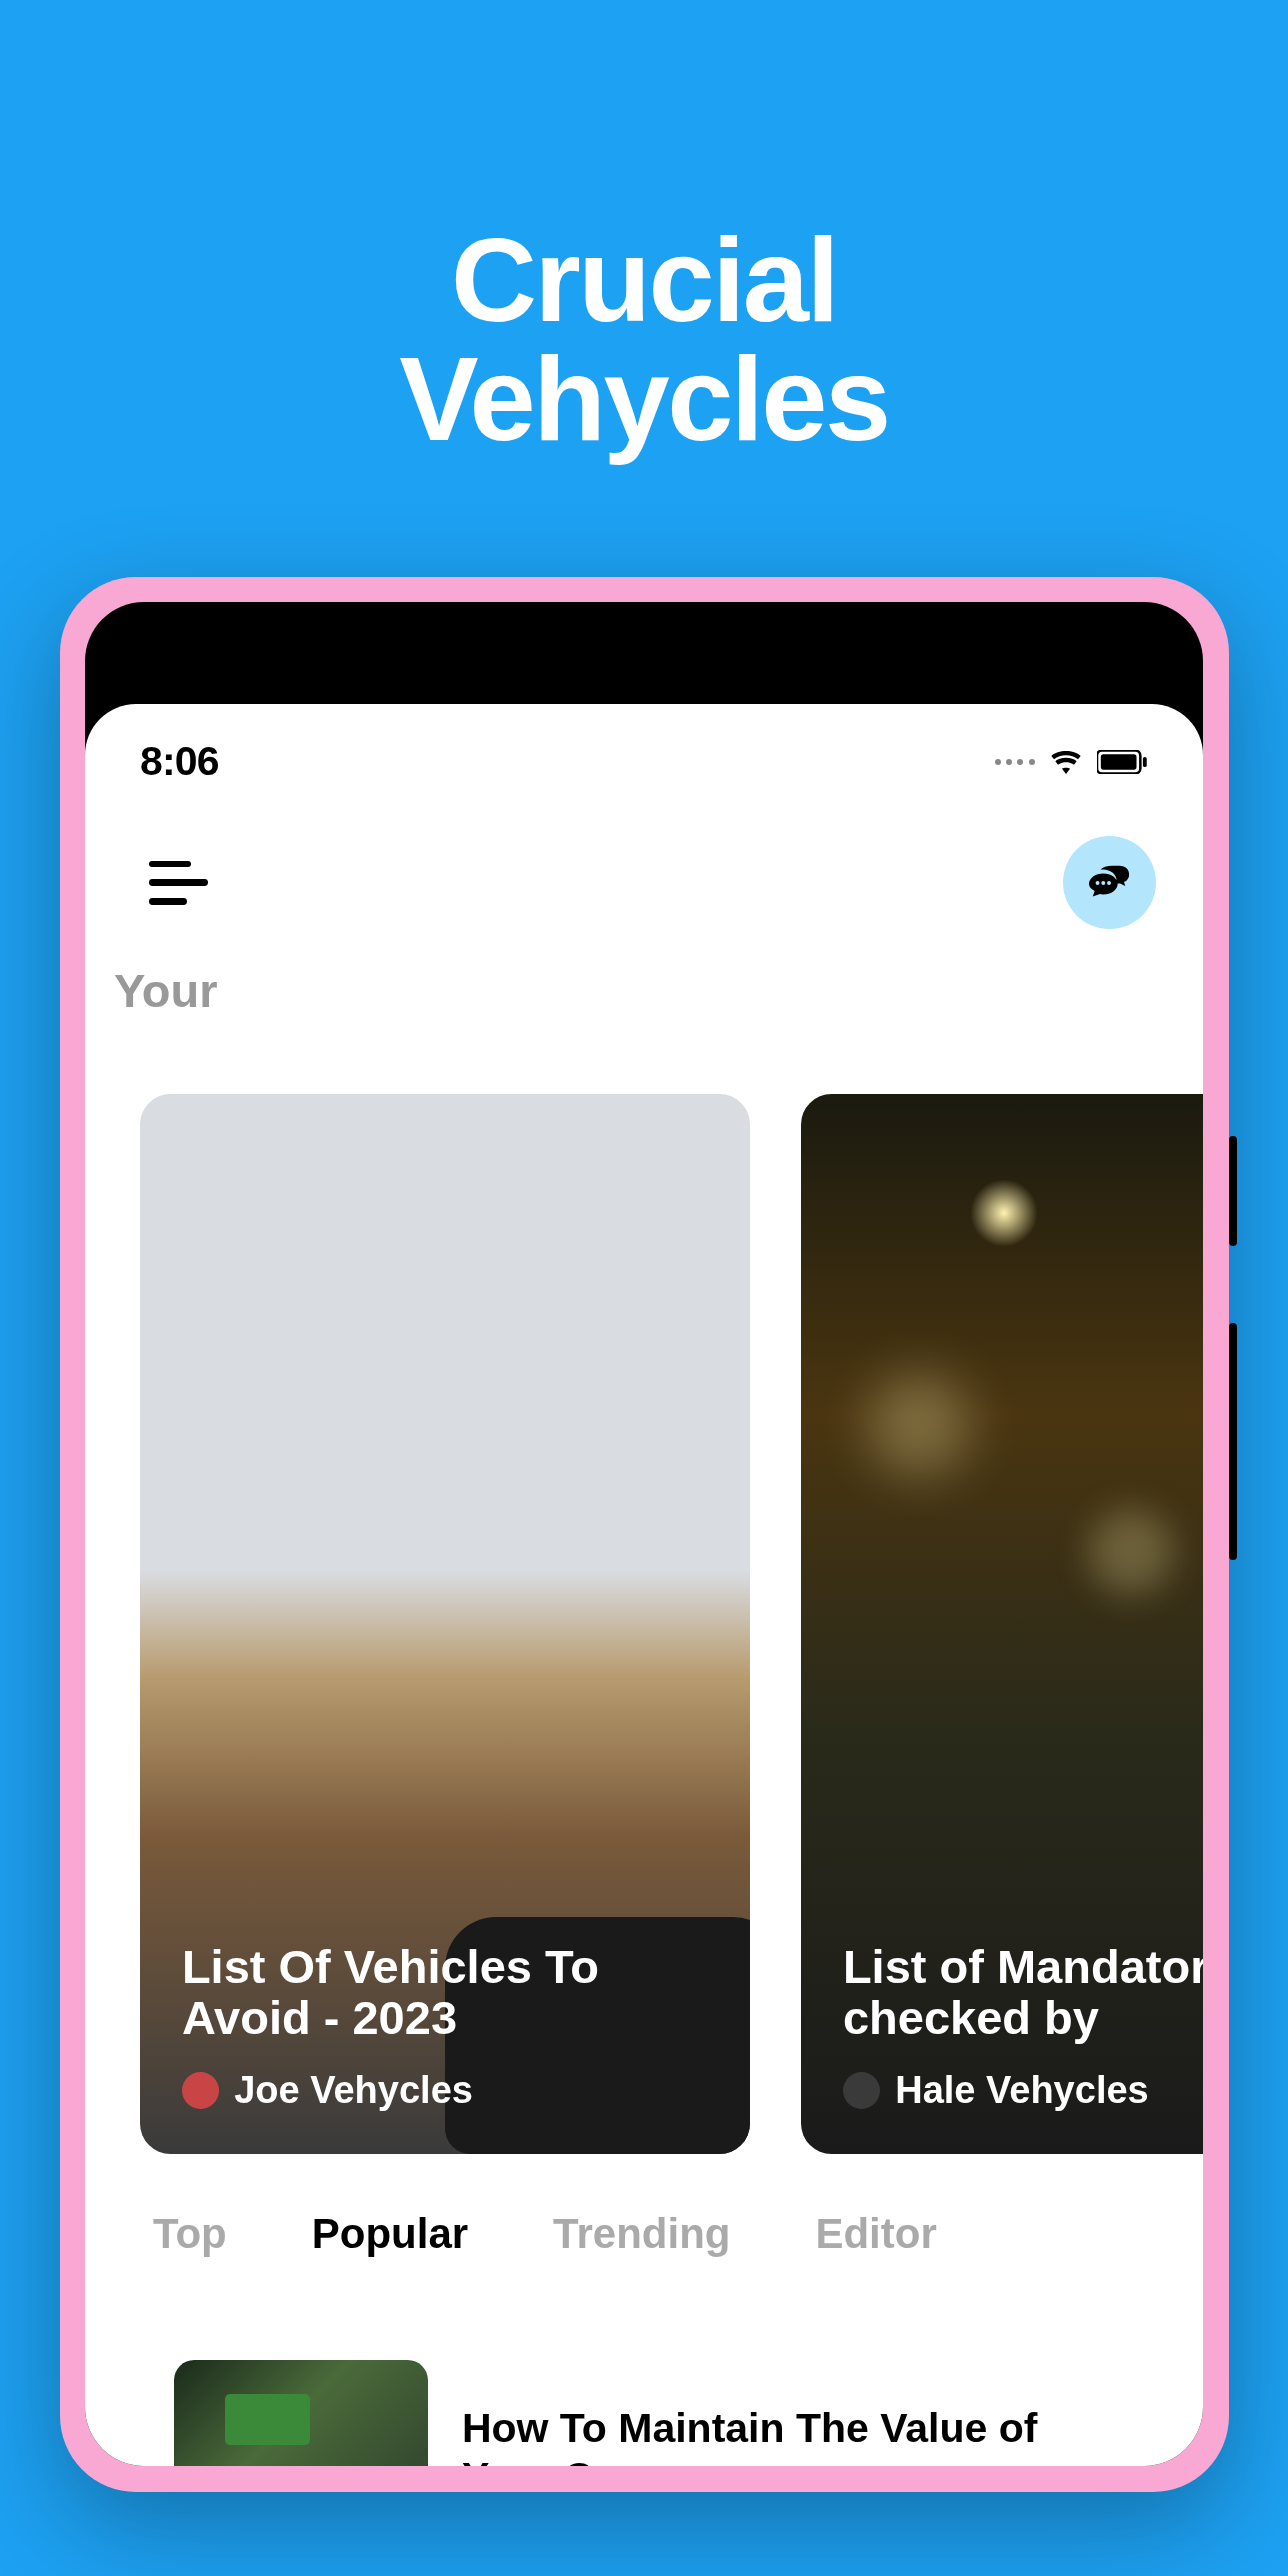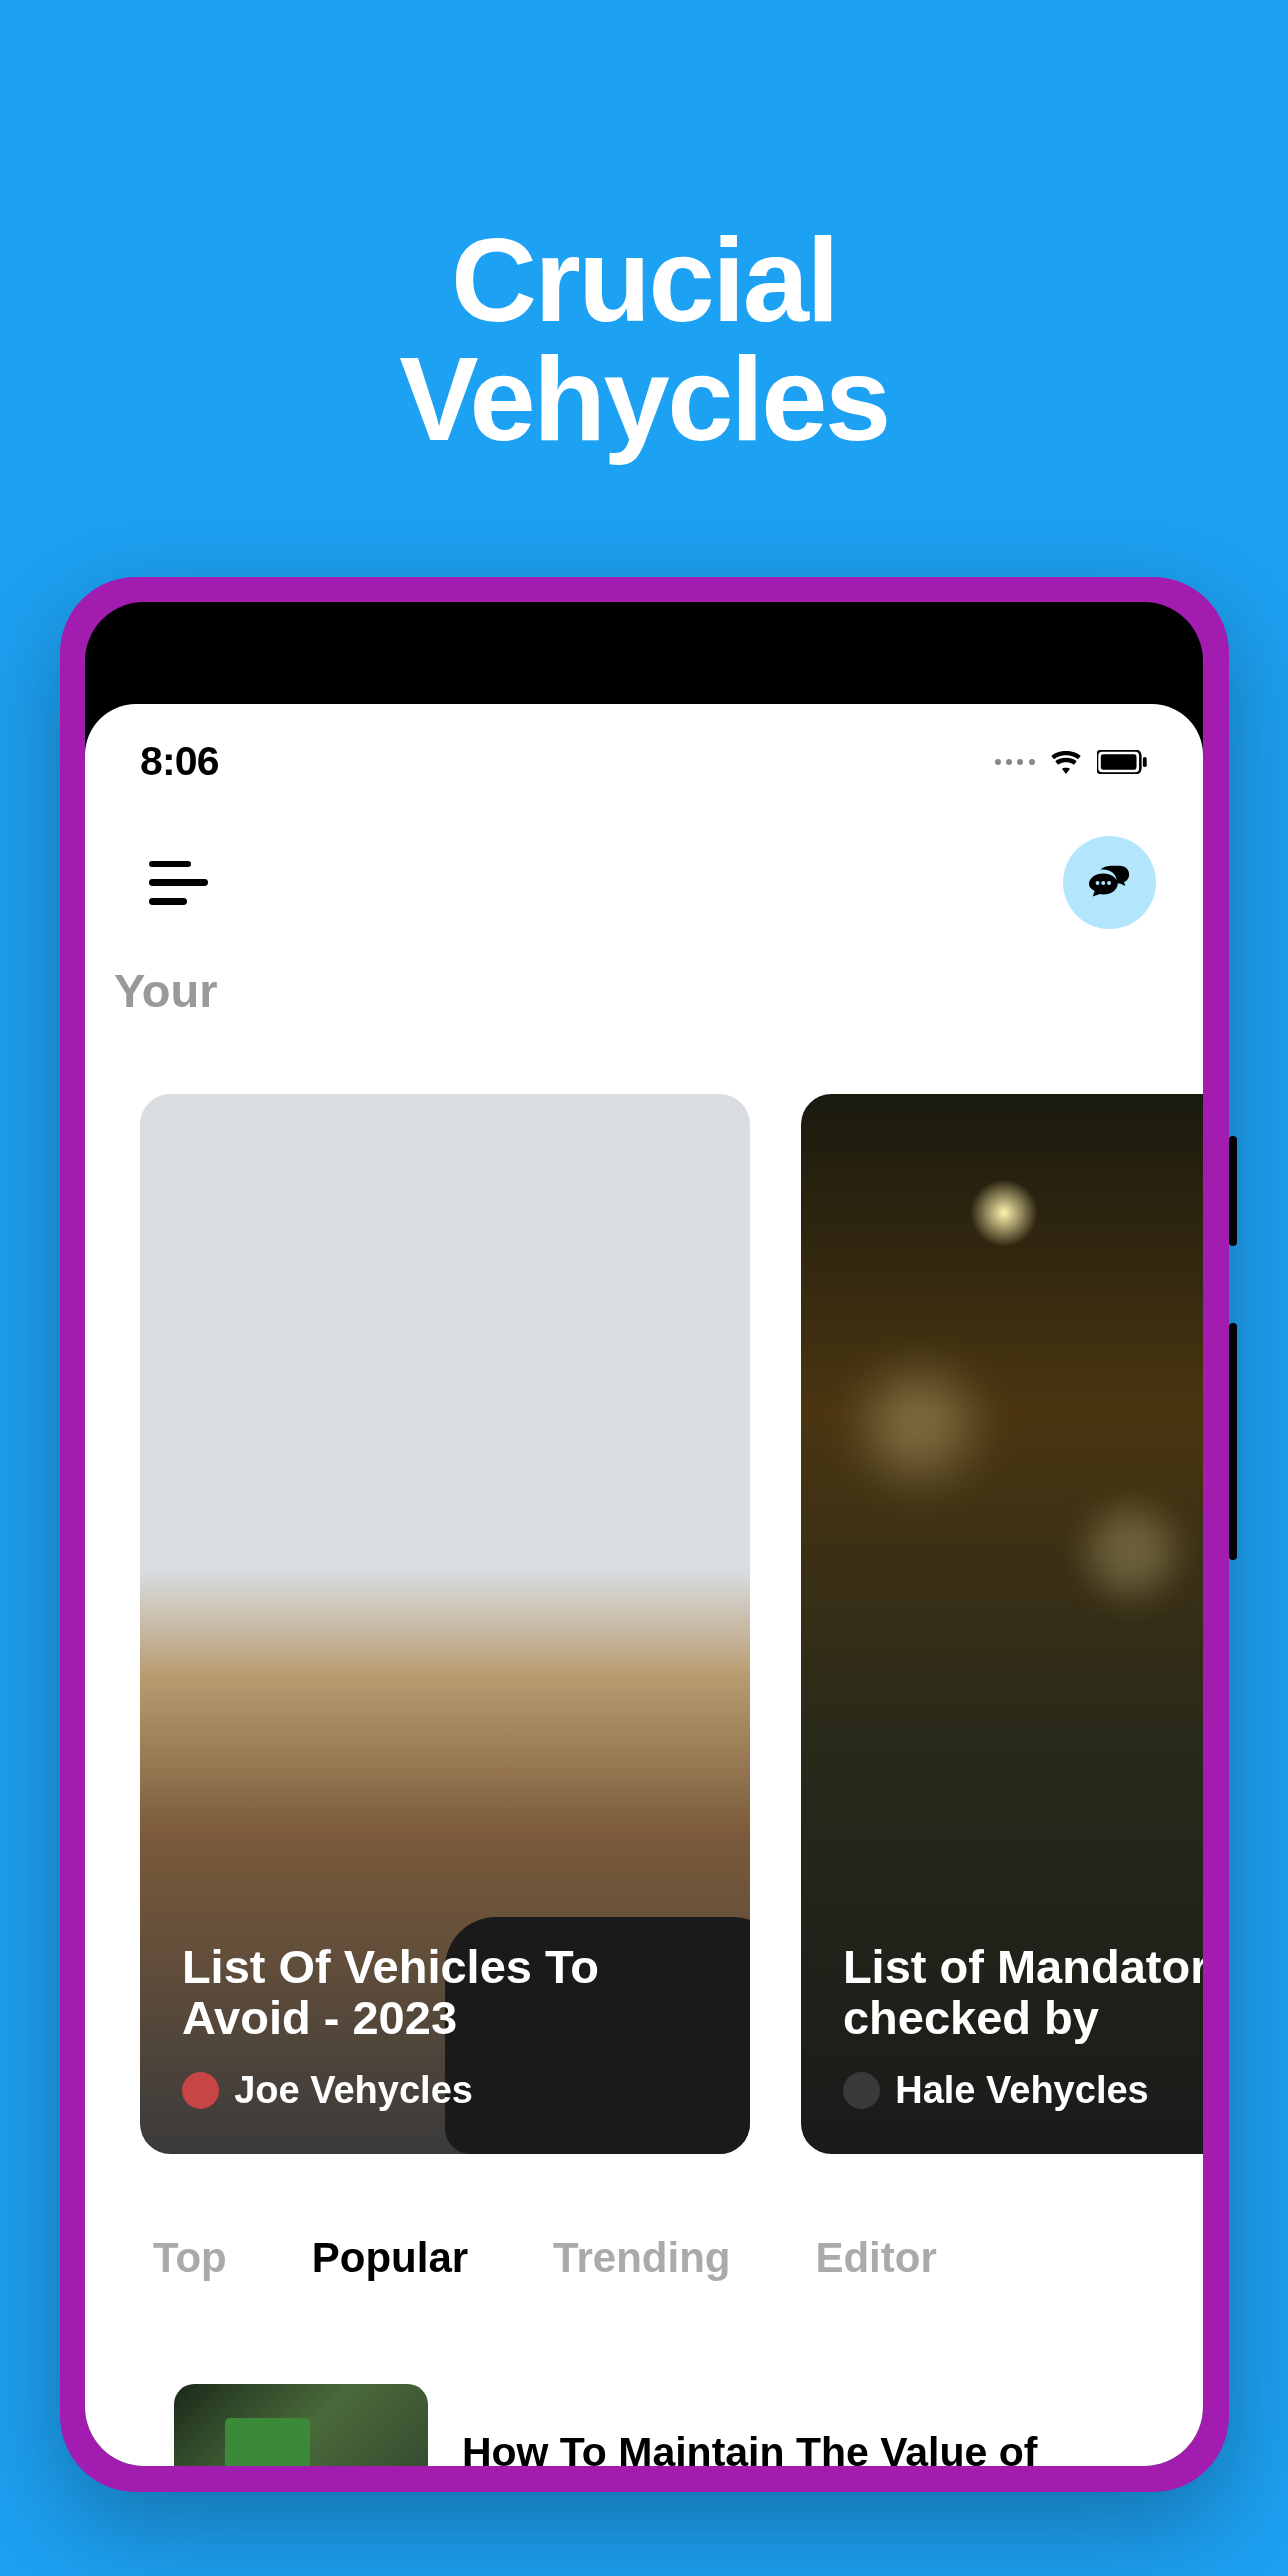--- a/index.html
+++ b/index.html
@@ -19,21 +19,21 @@
       font-size: 119px;
       font-weight: 900;
       line-height: 1;
       text-align: center;
       letter-spacing: -2.5px;
       margin-bottom: 119px;
       font-family: 'Arial Black', Arial, sans-serif;
     }
     .phone {
       width: 1169px;
-      background: #a21caf;
+      background: #f9a8d4;
       border-radius: 76px;
       padding: 25.4px;
       position: relative;
       box-shadow: 0 34px 102px rgba(0,0,0,0.3);
     }
     .phone-inner {
       background: #000;
       border-radius: 59px;
       padding-top: 102px;
       overflow: hidden;
@@ -179,21 +179,21 @@
       background: #c94545;
     }
     .author-avatar.alt { background: #3a3a3a; }
     .author-name {
       font-size: 38px;
       font-weight: 700;
     }
     .tabs {
       display: flex;
       gap: 85px;
-      padding: 80px 68px 0;
+      padding: 56px 68px 0;
     }
     .tab {
       font-size: 42px;
       font-weight: 800;
       color: #aaa;
       font-family: 'Arial Black', Arial, sans-serif;
     }
     .tab.active { color: #000; }
     .list-card {
       margin: 68px 55px 0;

